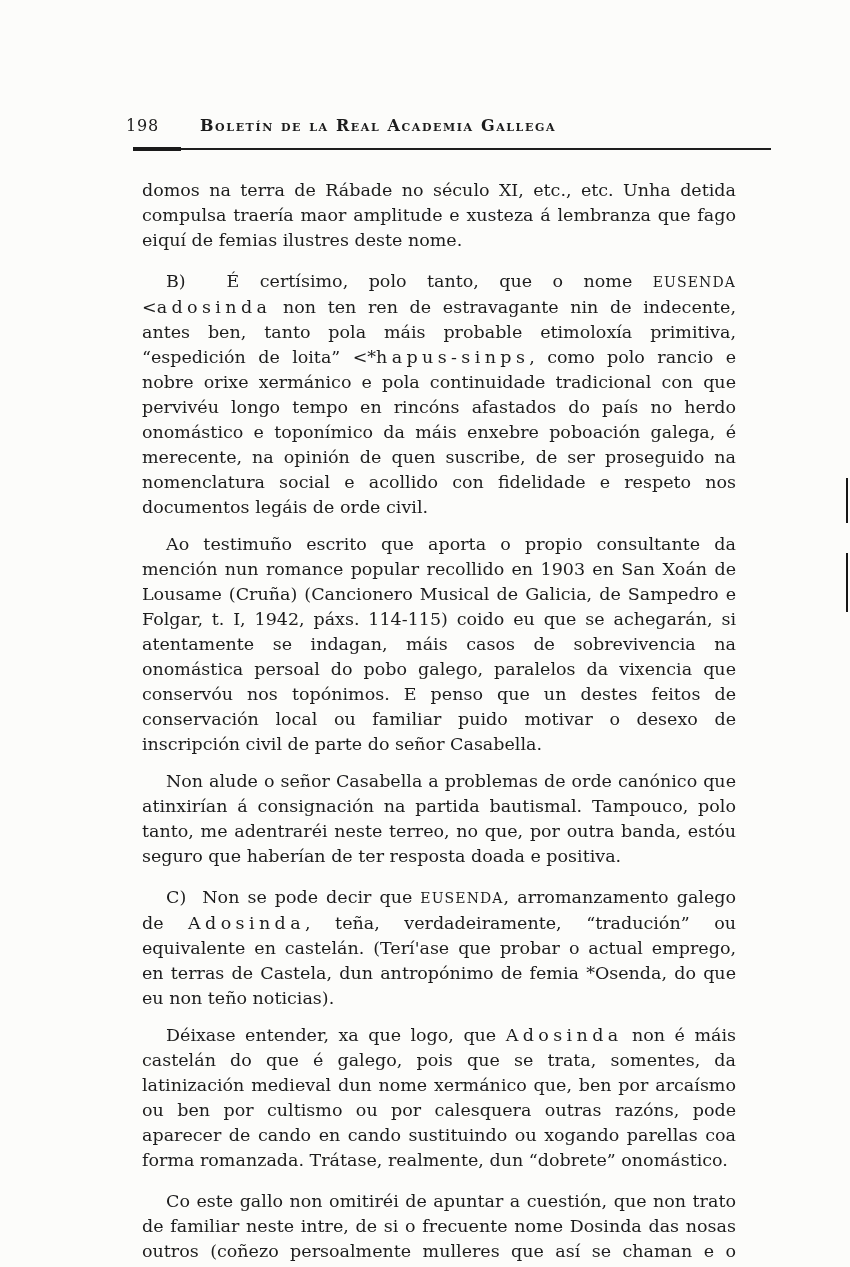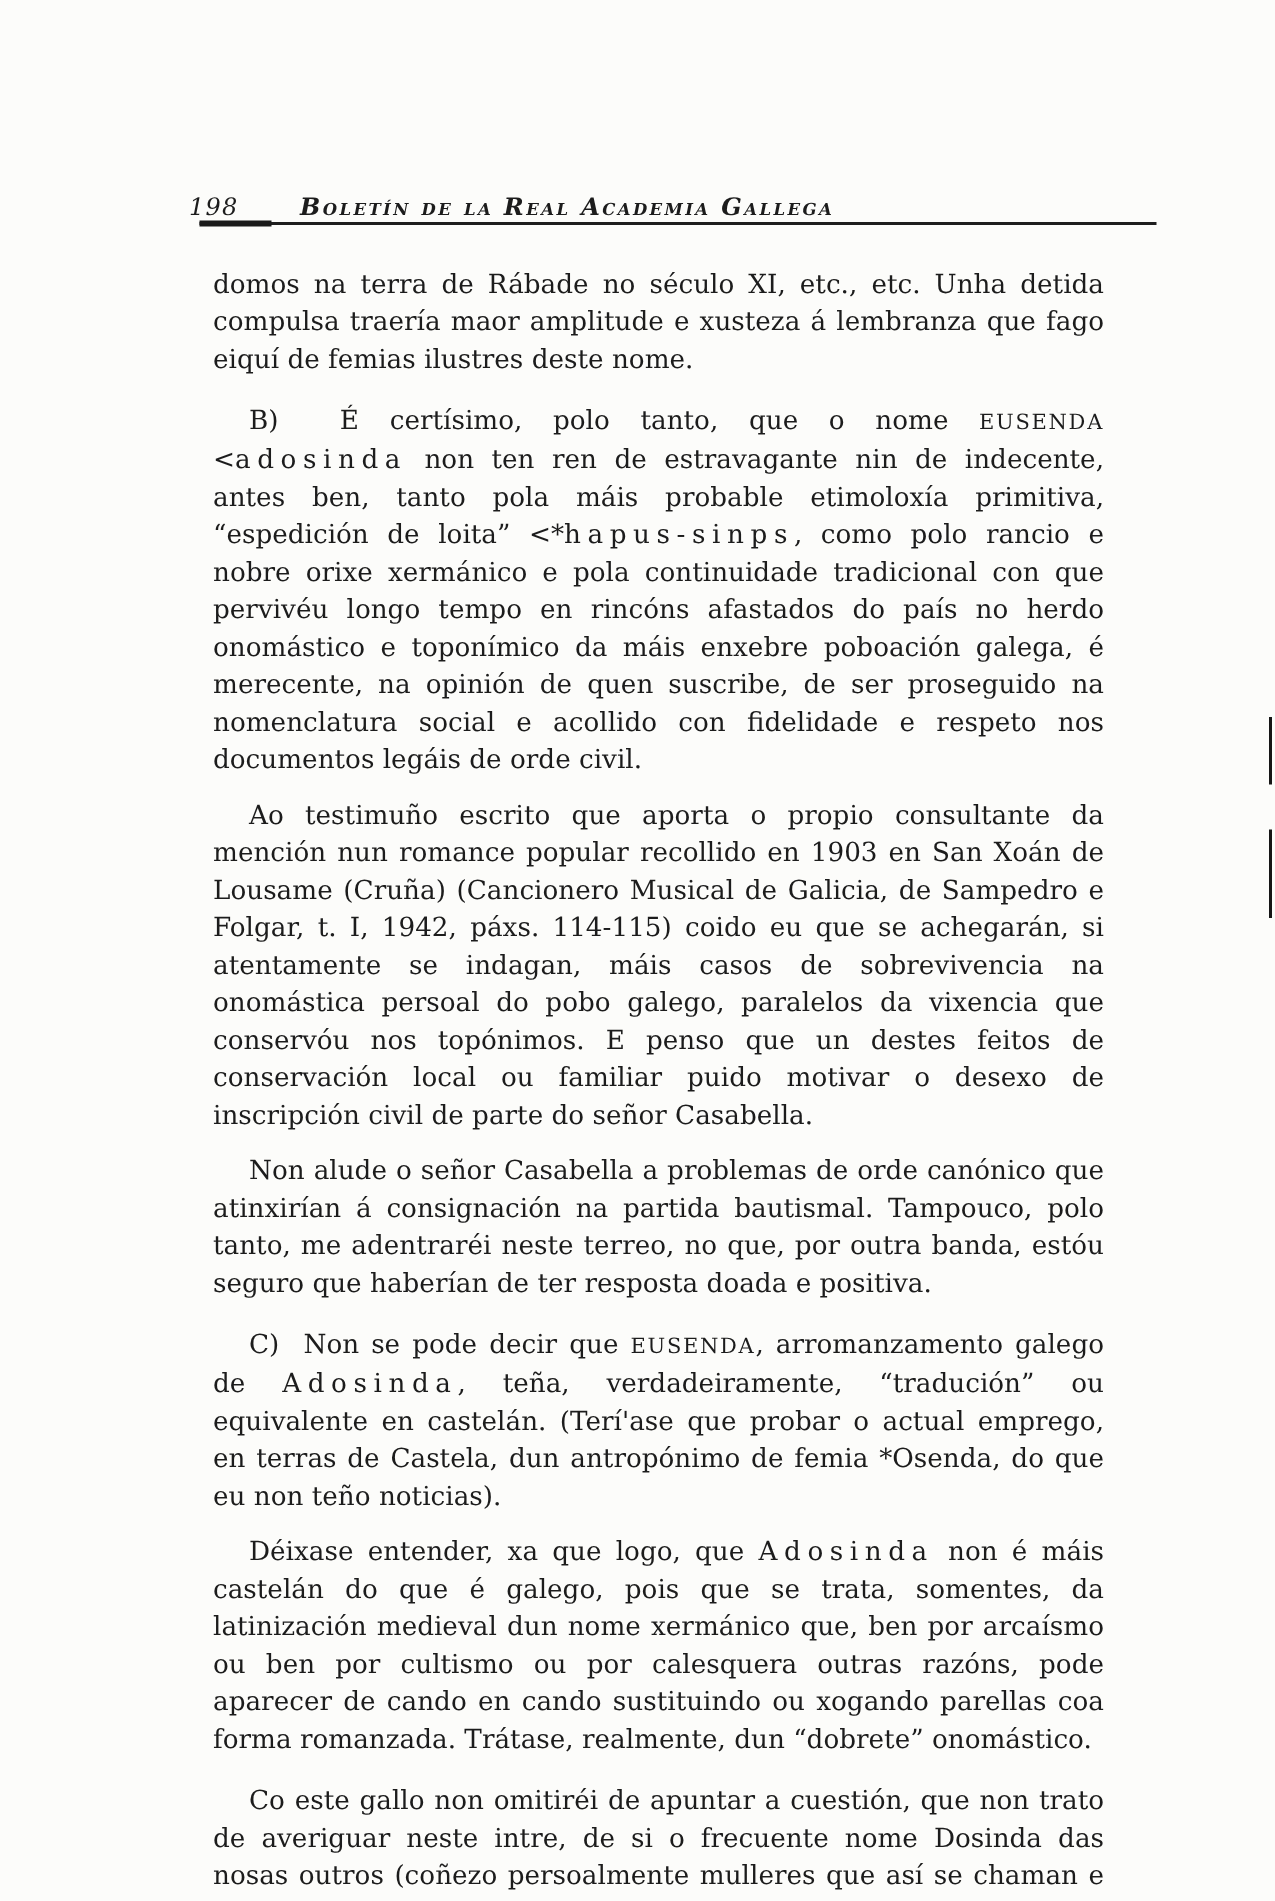--- a/index.html
+++ b/index.html
@@ -5,21 +5,21 @@
   html,body{margin:0;padding:0;}
   .page{
     position:relative;
     width:850px;height:1267px;
     background:#fcfcfa;
     font-family:"DejaVu Serif","Liberation Serif",serif;
     color:#1c1c1c;
     overflow:hidden;
   }
   .running-head{
-    position:absolute;top:126px;left:130px;width:618px;height:26px;font-style:italic;
+    position:absolute;top:114px;left:130px;width:618px;height:26px;
   }
   .page-number{
     position:absolute;left:-4px;top:2px;
     font-size:16px;letter-spacing:.05em;
   }
   .journal-title{
     position:absolute;left:70px;width:480px;top:2px;
     font-variant:small-caps;
     font-size:16px;
     font-weight:bold;
@@ -64,19 +64,19 @@
   <div class="header-rule"></div>
   <div class="header-rule-bold"></div>
 
   <main class="page-body">
       <p class="para"><span>domos na terra de Rábade no século XI, etc., etc. Unha detida compulsa traería maor amplitude e xusteza á lembranza que fago eiquí de femias ilustres deste nome.</span></p>
       <p class="para ind gap"><span>B)&nbsp;&nbsp;É certísimo, polo tanto, que o nome </span><span class="sc">EUSENDA</span><span> &lt;</span><span class="sp">adosinda</span><span> non ten ren de estravagante nin de indecente, antes ben, tanto pola máis probable etimoloxía primitiva, “espedición de loita” &lt;*</span><span class="sp">hapus-sinps</span><span>, como polo rancio e nobre orixe xermánico e pola continuidade tradicional con que pervivéu longo tempo en rincóns afastados do país no herdo onomástico e toponímico da máis enxebre poboación galega, é merecente, na opinión de quen suscribe, de ser proseguido na nomenclatura social e acollido con fidelidade e respeto nos documentos legáis de orde civil.</span></p>
       <p class="para ind"><span>Ao testimuño escrito que aporta o propio consultante da mención nun romance popular recollido en 1903 en San Xoán de Lousame (Cruña) (</span><span class="it">Cancionero Musical de Galicia</span><span>, de Sampedro e Folgar, t. I, 1942, páxs. 114-115) coido eu que se achegarán, si atentamente se indagan, máis casos de sobrevivencia na onomástica persoal do pobo galego, paralelos da vixencia que conservóu nos topónimos. E penso que un destes feitos de conservación local ou familiar puido motivar o desexo de inscripción civil de parte do señor Casabella.</span></p>
       <p class="para ind"><span>Non alude o señor Casabella a problemas de orde canónico que atinxirían á consignación na partida bautismal. Tampouco, polo tanto, me adentraréi neste terreo, no que, por outra banda, estóu seguro que haberían de ter resposta doada e positiva.</span></p>
       <p class="para ind gap"><span>C)&nbsp;&nbsp;Non se pode decir que </span><span class="sc">EUSENDA</span><span>, arromanzamento galego de </span><span class="sp">Adosinda</span><span>, teña, verdadeiramente, “tradución” ou equivalente en castelán. (Terí'ase que probar o actual emprego, en terras de Castela, dun antropónimo de femia *</span><span class="it">Osenda</span><span>, do que eu non teño noticias).</span></p>
       <p class="para ind"><span>Déixase entender, xa que logo, que </span><span class="sp">Adosinda</span><span> non é máis castelán do que é galego, pois que se trata, somentes, da latinización medieval dun nome xermánico que, ben por arcaísmo ou ben por cultismo ou por calesquera outras razóns, pode aparecer de cando en cando sustituindo ou xogando parellas coa forma romanzada. Trátase, realmente, dun “dobrete” onomástico.</span></p>
-      <p class="para ind gap"><span>Co este gallo non omitiréi de apuntar a cuestión, que non trato de averiguar neste intre, de si o frecuente nome </span><span class="it">Dosinda</span><span> das nosas outros (coñezo persoalmente mulleres que así se chaman e o mesmo lle sucede a outros amigos aos que, de presente, puiden consultar) non será,</span></p>
+      <p class="para ind gap"><span>Co este gallo non omitiréi de apuntar a cuestión, que non trato de familiar neste intre, de si o frecuente nome </span><span class="it">Dosinda</span><span> das nosas outros (coñezo persoalmente mulleres que así se chaman e o mesmo lle sucede a outros amigos aos que, de presente, puiden consultar) non será,</span></p>
     </main>
 
   <div class="artifact a1"></div>
   <div class="artifact a2"></div>
 
 </div>
 
 </body></html>

